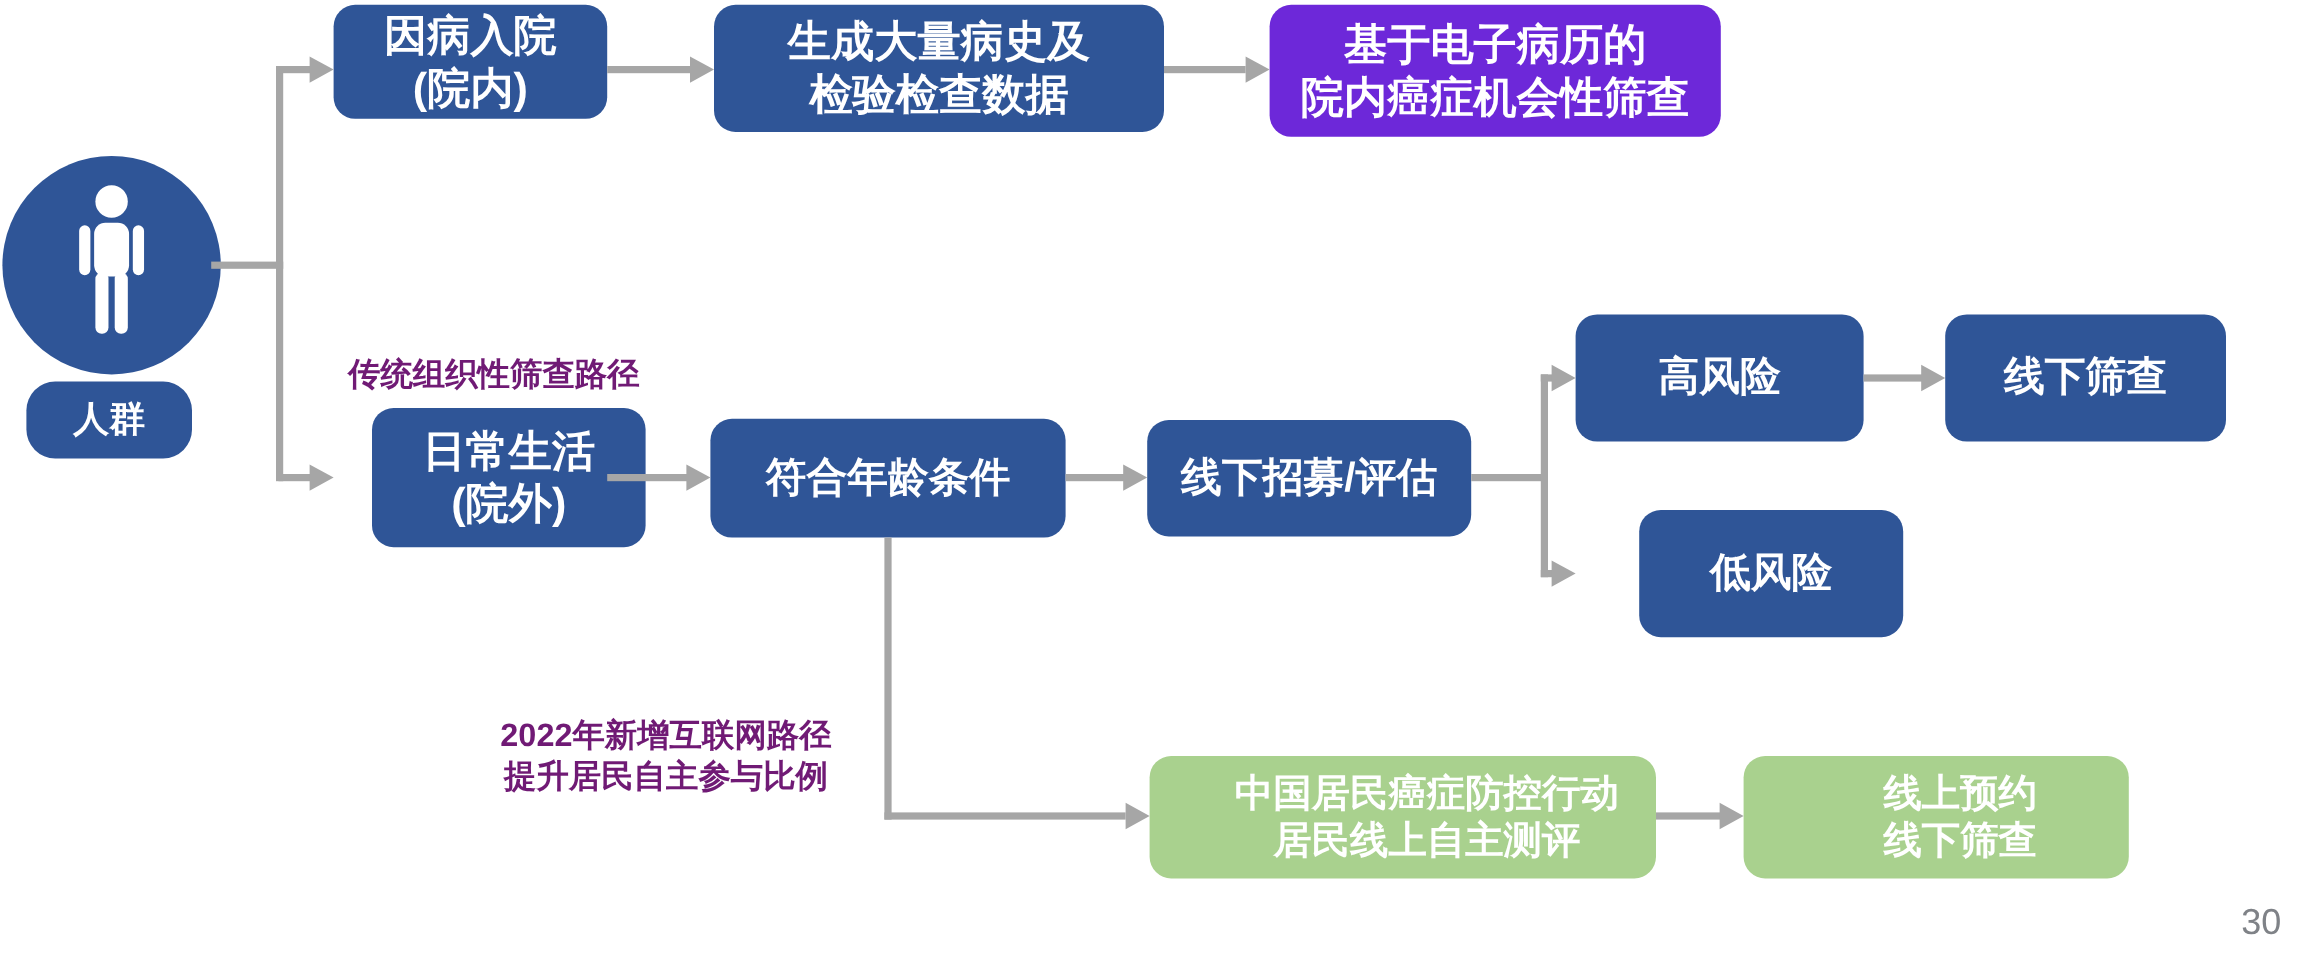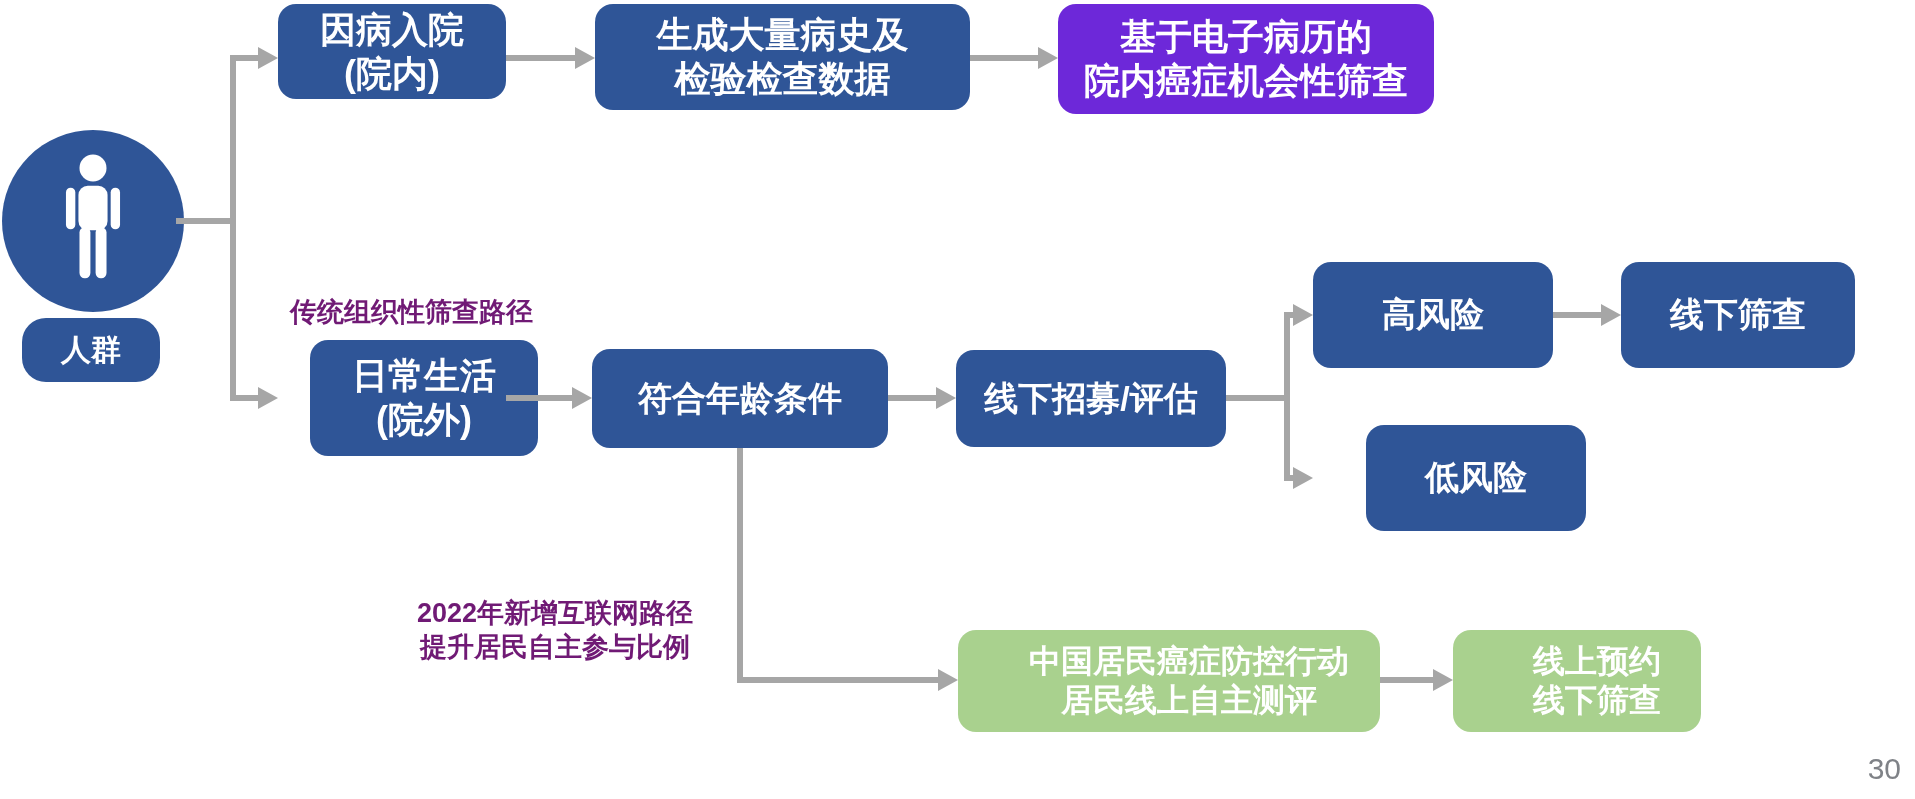--- a/index.html
+++ b/index.html
@@ -74,21 +74,21 @@
   <div class="node blue" style="left:278px;top:340px;width:228px;height:116px;font-size:36px;margin-left:32px;">日常生活
 (院外)</div>
   <div class="node blue" style="left:956px;top:350px;width:270px;height:97px;font-size:34px;">线下招募/评估</div>
   <div class="node blue" style="left:592px;top:349px;width:296px;height:99px;font-size:34px;">符合年龄条件</div>
   <div class="node blue" style="left:1313px;top:262px;width:240px;height:106px;font-size:34px;">高风险</div>
   <div class="node blue" style="left:1366px;top:425px;width:220px;height:106px;font-size:34px;">低风险</div>
   <div class="node blue" style="left:1621px;top:262px;width:234px;height:106px;font-size:34px;">线下筛查</div>
 
   <div class="node green" style="left:958px;top:630px;width:422px;height:102px;font-size:32px;">中国居民癌症防控行动
 居民线上自主测评</div>
-  <div class="node green" style="left:1453px;top:630px;width:248px;height:102px;font-size:32px;">线上预约
+  <div class="node green" style="left:1453px;top:630px;width:321px;height:102px;font-size:32px;">线上预约
 线下筛查</div>
 
   <div class="annotation" style="left:290px;top:294px;font-size:27px;">传统组织性筛查路径</div>
   <div class="annotation" style="left:385px;top:596px;width:340px;text-align:center;font-size:27px;line-height:34px;">2022年新增互联网路径
 提升居民自主参与比例</div>
 
   <div class="hline" style="left:176px;top:218px;width:60px;height:6px;"></div>
   <div class="vline" style="left:230px;top:55px;width:6px;height:346px;"></div>
 
   <div class="hline" style="left:232px;top:55px;width:28px;height:6px;"></div>

